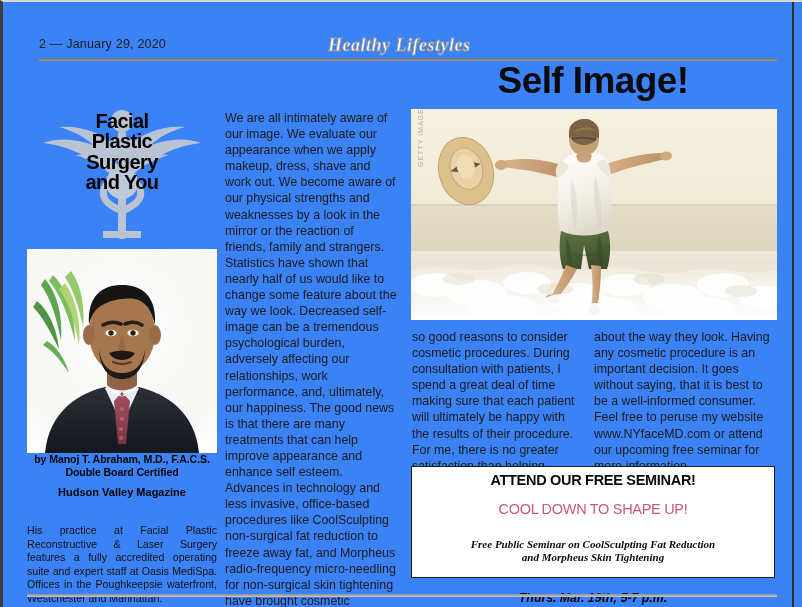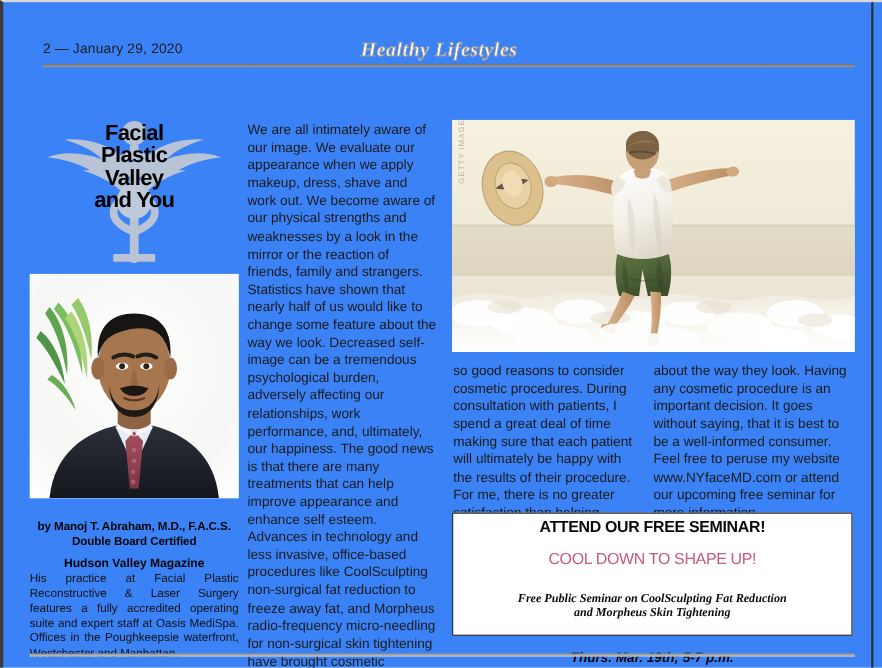--- a/index.html
+++ b/index.html
@@ -74,27 +74,27 @@
     position:relative;margin-top:4px;
     width:190px;height:204px;
     overflow:hidden;
     background:#ffffff;
   }
   .byline{
     text-align:center;font-weight:700;font-size:10.6px;
     line-height:1.24;color:#050505;
     letter-spacing:-0.1px;
   }
-  #byline1{margin-top:20px;}
+  #byline1{margin-top:0;}
   #featured{
     text-align:center;font-weight:700;font-size:11px;
     line-height:1.25;margin-top:7px;color:#050505;
   }
   #practice{
-    margin-top:0;
+    margin-top:24px;
     font-size:10.6px;line-height:1.28;
     text-align:justify;color:#111;
     font-family:"Liberation Sans", sans-serif;
   }
 
   
   .bodycol{
     position:absolute;
     font-size:12.4px;
     line-height:16.1px;
@@ -167,20 +167,21 @@
 <body>
 
 <div id="page">
 
   <div id="folio">2 — January 29, 2020</div>
 
   <div id="masthead">Healthy Lifestyles</div>
 
   <div id="rule-top"></div>
 
+  <div id="headline">Self Image!</div>
 
   <div id="col-left">
 
     <div id="logo-block">
       <svg id="caduceus" viewBox="0 0 178 140">
         <g fill="#cfcfcf">
 
           <path d="M86 46 C70 30 48 22 26 24 C40 28 52 34 60 42 C44 36 26 34 10 40 C28 42 46 48 58 58 C70 66 80 62 86 56 Z"></path>
           <path d="M92 46 C108 30 130 22 152 24 C138 28 126 34 118 42 C134 36 152 34 168 40 C150 42 132 48 120 58 C108 66 98 62 92 56 Z"></path>
           <path d="M86 62 C74 54 58 50 42 52 C56 56 68 62 76 70 C82 74 86 70 86 66 Z"></path>
@@ -192,21 +193,21 @@
 
           <path d="M89 36 C64 46 64 62 89 72 C114 82 114 98 89 108" stroke="#cfcfcf" stroke-width="7" fill="none"></path>
           <path d="M89 36 C114 46 114 62 89 72 C64 82 64 98 89 108" stroke="#cfcfcf" stroke-width="7" fill="none"></path>
           <circle cx="89" cy="80" r="16" fill="#d6d6d6"></circle>
           <path d="M70 128 h38 v7 h-38 z"></path>
         </g>
       </svg>
       <div id="logo-text">
         <div>Facial</div>
         <div>Plastic</div>
-        <div>Valley</div>
+        <div>Surgery</div>
         <div>and You</div>
       </div>
     </div>
 
     <div id="doc-photo">
       <svg viewBox="0 0 190 204" width="190" height="204">
         <defs>
           <radialGradient id="bgv" cx="50%" cy="40%" r="75%">
             <stop offset="0%" stop-color="#ffffff"></stop>
             <stop offset="70%" stop-color="#f6f6f4"></stop>

